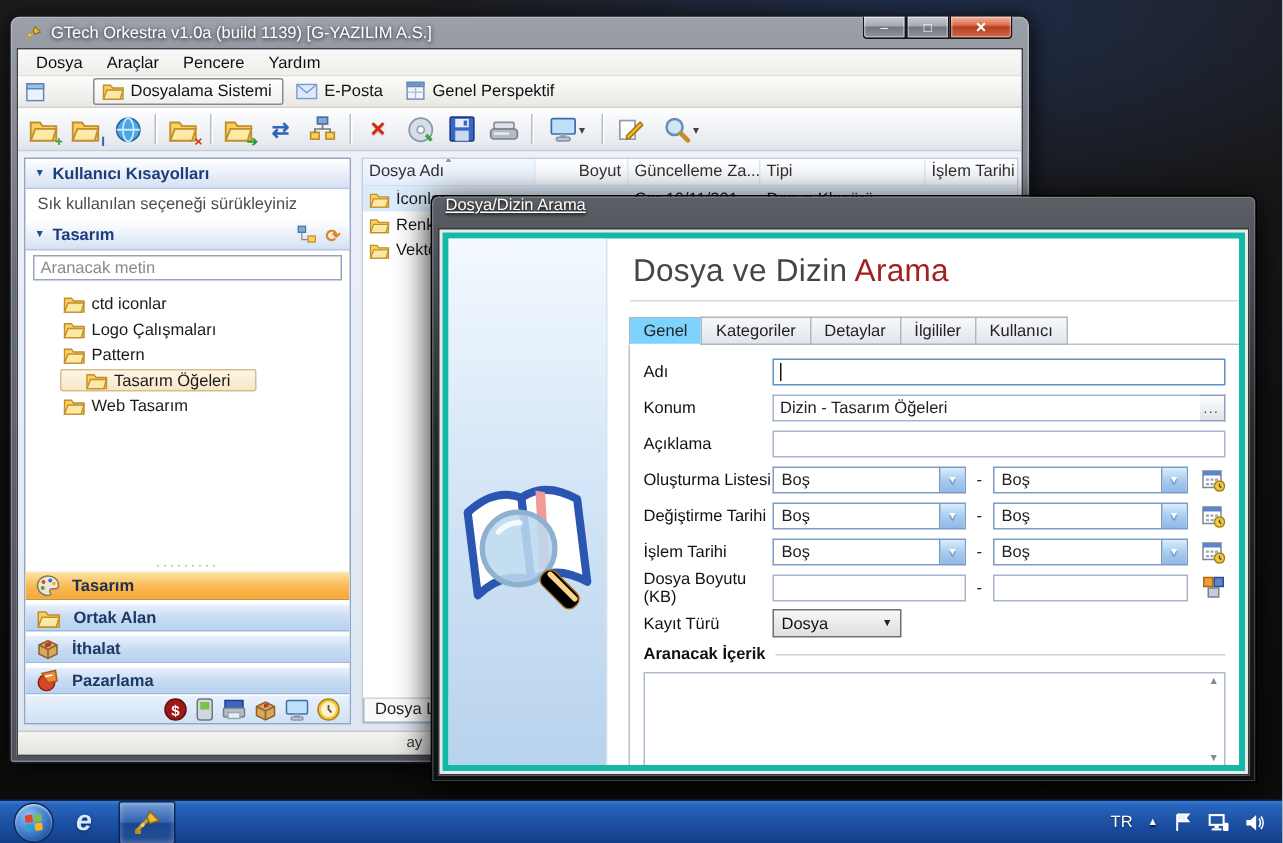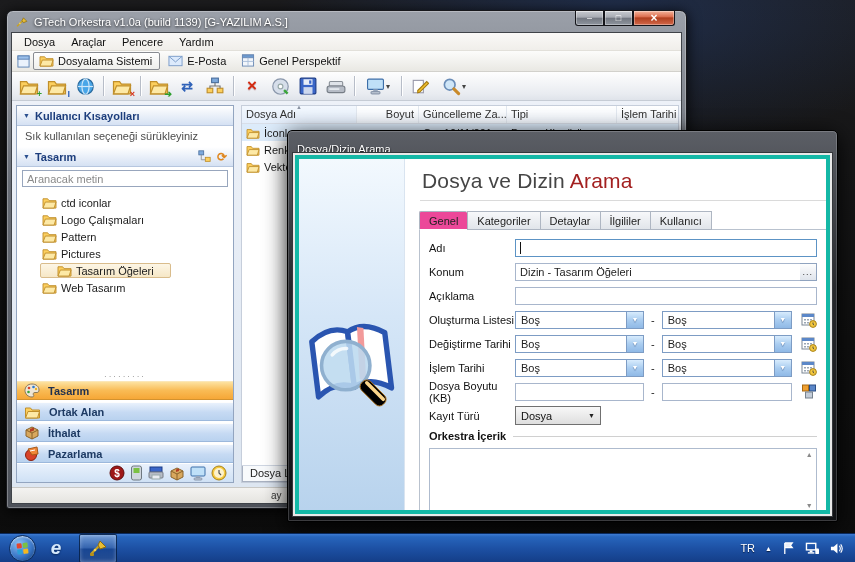--- a/index.html
+++ b/index.html
@@ -30,21 +30,21 @@
   .client { position:absolute; left:4px; right:4px; top:21px; bottom:4px;
     background:#eef2f8; border:1px solid #3f4349; display:flex; flex-direction:column; overflow:hidden; }
 
   .menubar { height:18px; background:linear-gradient(#faf9f7,#f0eeea); border-bottom:1px solid #e2e0da;
     display:flex; align-items:center; padding-left:4px; }
   .menu-item { padding:1px 8px; color:#101010; }
   .tabrow { height:21px; background:linear-gradient(#fcfcfb,#e9e8e3); border-bottom:1px solid #d2d1cc;
     display:flex; align-items:center; gap:3px; padding-left:5px; }
   .ptab { display:flex; align-items:center; gap:4px; padding:1px 7px 2px 5px; color:#111; }
   .ptab.active { border:1px solid #898c92; border-radius:2px; background:linear-gradient(#ffffff,#efefec);
-    box-shadow:inset 0 1px 0 #fff; }
+    box-shadow:inset 0 1px 0 #fff;margin-left:29px; }
   .toolbar { height:29px; background:linear-gradient(#fefefe,#e8ebf0 80%,#dfe3ea);
     border-bottom:1px solid #c6ccd5; display:flex; align-items:center; gap:4px; padding:0 5px; }
   .tb-sep { width:1px; height:20px; background:#b7bdc8; box-shadow:1px 0 0 #fff; margin:0 2px; }
   .tb-ico { width:24px; height:24px; position:relative; display:flex; align-items:center; justify-content:center; }
   .badge { position:absolute; right:-1px; bottom:-1px; font-size:9px; font-weight:bold; line-height:9px; }
   .glyph-x { font-size:17px; font-weight:900; color:#d42a10; text-shadow:0 1px 1px rgba(120,0,0,.4); }
   .glyph-swap { font-size:14px; font-weight:bold; color:#2f62b8; }
   .glyph-refresh { font-size:12px; font-weight:bold; color:#e08820; }
   .dd { font-size:8px; color:#444; margin-left:1px; }
 
@@ -90,36 +90,36 @@
   .fl-tabs { height:17px; flex:0 0 17px; border-top:1px solid #cfd6e2; display:flex; align-items:flex-start; background:#eef2f8; }
   .fl-tab { border:1px solid #a9b2c2; border-top:none; background:#f8fafc; padding:1px 7px 2px; color:#222; }
   .statusbar { height:16px; flex:0 0 16px; background:linear-gradient(#f4f3f1,#e5e4e0); border-top:1px solid #c9c8c4;
     color:#333; padding-left:259px; display:flex; align-items:center; font-size:10px; }
 
   
   .dialog { position:absolute; left:287px; top:130px; width:551px; height:392px; z-index:5;
     border:1px solid #000; border-radius:5px 5px 2px 2px;
     background:linear-gradient(#5c5f66, #27292d 40%, #101114);
     box-shadow:0 5px 22px rgba(0,0,0,.9), inset 0 0 0 1px rgba(255,255,255,.18); }
-  .dlg-titlebar { height:36px; display:flex; align-items:center; padding:0 9px; color:#fff;
+  .dlg-titlebar { height:36px; display:flex; padding:0 9px; color:#fff;
     text-shadow:0 1px 2px #000;text-decoration:underline; }
   .dlg-frame { position:absolute; left:4px; right:4px; top:21px; bottom:4px; background:#e9e9e9;
     border:1px solid #35373b; padding:2px; }
   .dlg-body { width:100%; height:100%; background:#fff; border:4px solid #14b8a6; display:flex; overflow:hidden; position:relative; }
   .dlg-left { width:106px; flex:0 0 106px; background:linear-gradient(#f3f9fe, #d5e6f7 45%, #b8d3ed);
     border-right:1px solid #d9e4f0; display:flex; align-items:center; justify-content:center; padding-top:55px; }
   .dlg-main { flex:1; padding:7px 14px 6px 10px; display:flex; flex-direction:column; position:relative; }
   .dlg-heading { font-size:21px; margin:3px 0 7px 7px; color:#454545; letter-spacing:.2px; }
   .dlg-heading .accent { color:#a32020; }
   .dlg-rule { border-top:1px solid #dadada; margin:0 2px 10px 5px; }
   .dlg-tabs { display:flex; margin-left:4px; position:relative; z-index:2; }
   .dtab { padding:3px 9px 2px; border:1px solid #aeb6c2; border-right:none; color:#222;
     background:linear-gradient(#f7f8fa,#e1e5ea); }
   .dtab:last-child { border-right:1px solid #aeb6c2; }
-  .dtab.active { background:#ec4899; border-bottom:1px solid #fff; border-radius:2px 2px 0 0; position:relative; top:0; }
+  .dtab.active { background:#7dd3fc; border-bottom:1px solid #fff; border-radius:2px 2px 0 0; position:relative; top:0; }
   .dlg-panel { border:1px solid #b9c2ce; background:#fff; margin:-1px 3px 0 4px; padding:8px 9px 6px; flex:0 0 auto; }
   .frow { display:flex; align-items:center; height:19px; margin-bottom:5px; }
   .flabel { width:86px; flex:0 0 86px; color:#111; }
   .fld { height:18px; border:1px solid #a8b6cc; background:#fff; display:flex; align-items:center; padding:0 4px; }
   .fld.focus { border-color:#5c93c5; }
   .caret-bar { width:1px; height:12px; background:#111; }
   .grow { flex:1; }
   .browse-btn { width:17px; height:18px; flex:0 0 17px; border:1px solid #8fa3bf; border-left:none;
     background:linear-gradient(#fdfdfd,#dfe4ec); display:flex; align-items:center; justify-content:center;
     font-size:9px; letter-spacing:1px; color:#333; }
@@ -367,27 +367,20 @@
                 </svg>
                 <span>Logo Çalışmaları</span>
               </div>
             <div class="tree-item">
                 <svg width="15" height="13" viewBox="0 0 16 14">
                   <path d="M1 3h5l1.5 2H15v8H1z" fill="#fccf5e" stroke="#c08f2b"></path>
                   <path d="M1 13 L3.5 6.5h11.5L13 13z" fill="#fde9a6" stroke="#c08f2b"></path>
                 </svg>
                 <span>Pattern</span>
               </div>
-            <div class="tree-item">
-                <svg width="15" height="13" viewBox="0 0 16 14">
-                  <path d="M1 3h5l1.5 2H15v8H1z" fill="#fccf5e" stroke="#c08f2b"></path>
-                  <path d="M1 13 L3.5 6.5h11.5L13 13z" fill="#fde9a6" stroke="#c08f2b"></path>
-                </svg>
-                <span>Pictures</span>
-              </div>
             <div class="tree-item selected">
                 <span class="sel-box">
                   <svg width="15" height="13" viewBox="0 0 16 14">
                     <path d="M1 3h5l1.5 2H15v8H1z" fill="#fccf5e" stroke="#c08f2b"></path>
                     <path d="M1 13 L3.5 6.5h11.5L13 13z" fill="#fde9a6" stroke="#c08f2b"></path>
                   </svg>
                   <span>Tasarım Öğeleri</span>
                 </span>
               </div>
             <div class="tree-item">
@@ -675,21 +668,21 @@
                 </svg>
             </div>
             <div class="frow" style="margin-bottom:2px">
               <span class="flabel">Kayıt Türü</span>
               <div class="classic-combo">
                   <span class="cval">Dosya</span>
                   <span class="tri">▼</span>
                 </div>
             </div>
             <div class="grp-row">
-              <span class="grp-label">Orkestra İçerik</span>
+              <span class="grp-label">Aranacak İçerik</span>
               <span class="grp-line"></span>
             </div>
             <div class="content-box">
               <span class="sc-up">▲</span>
               <span class="sc-dn">▼</span>
             </div>
           </div>
 
           <div class="grip"></div>
         </div>

